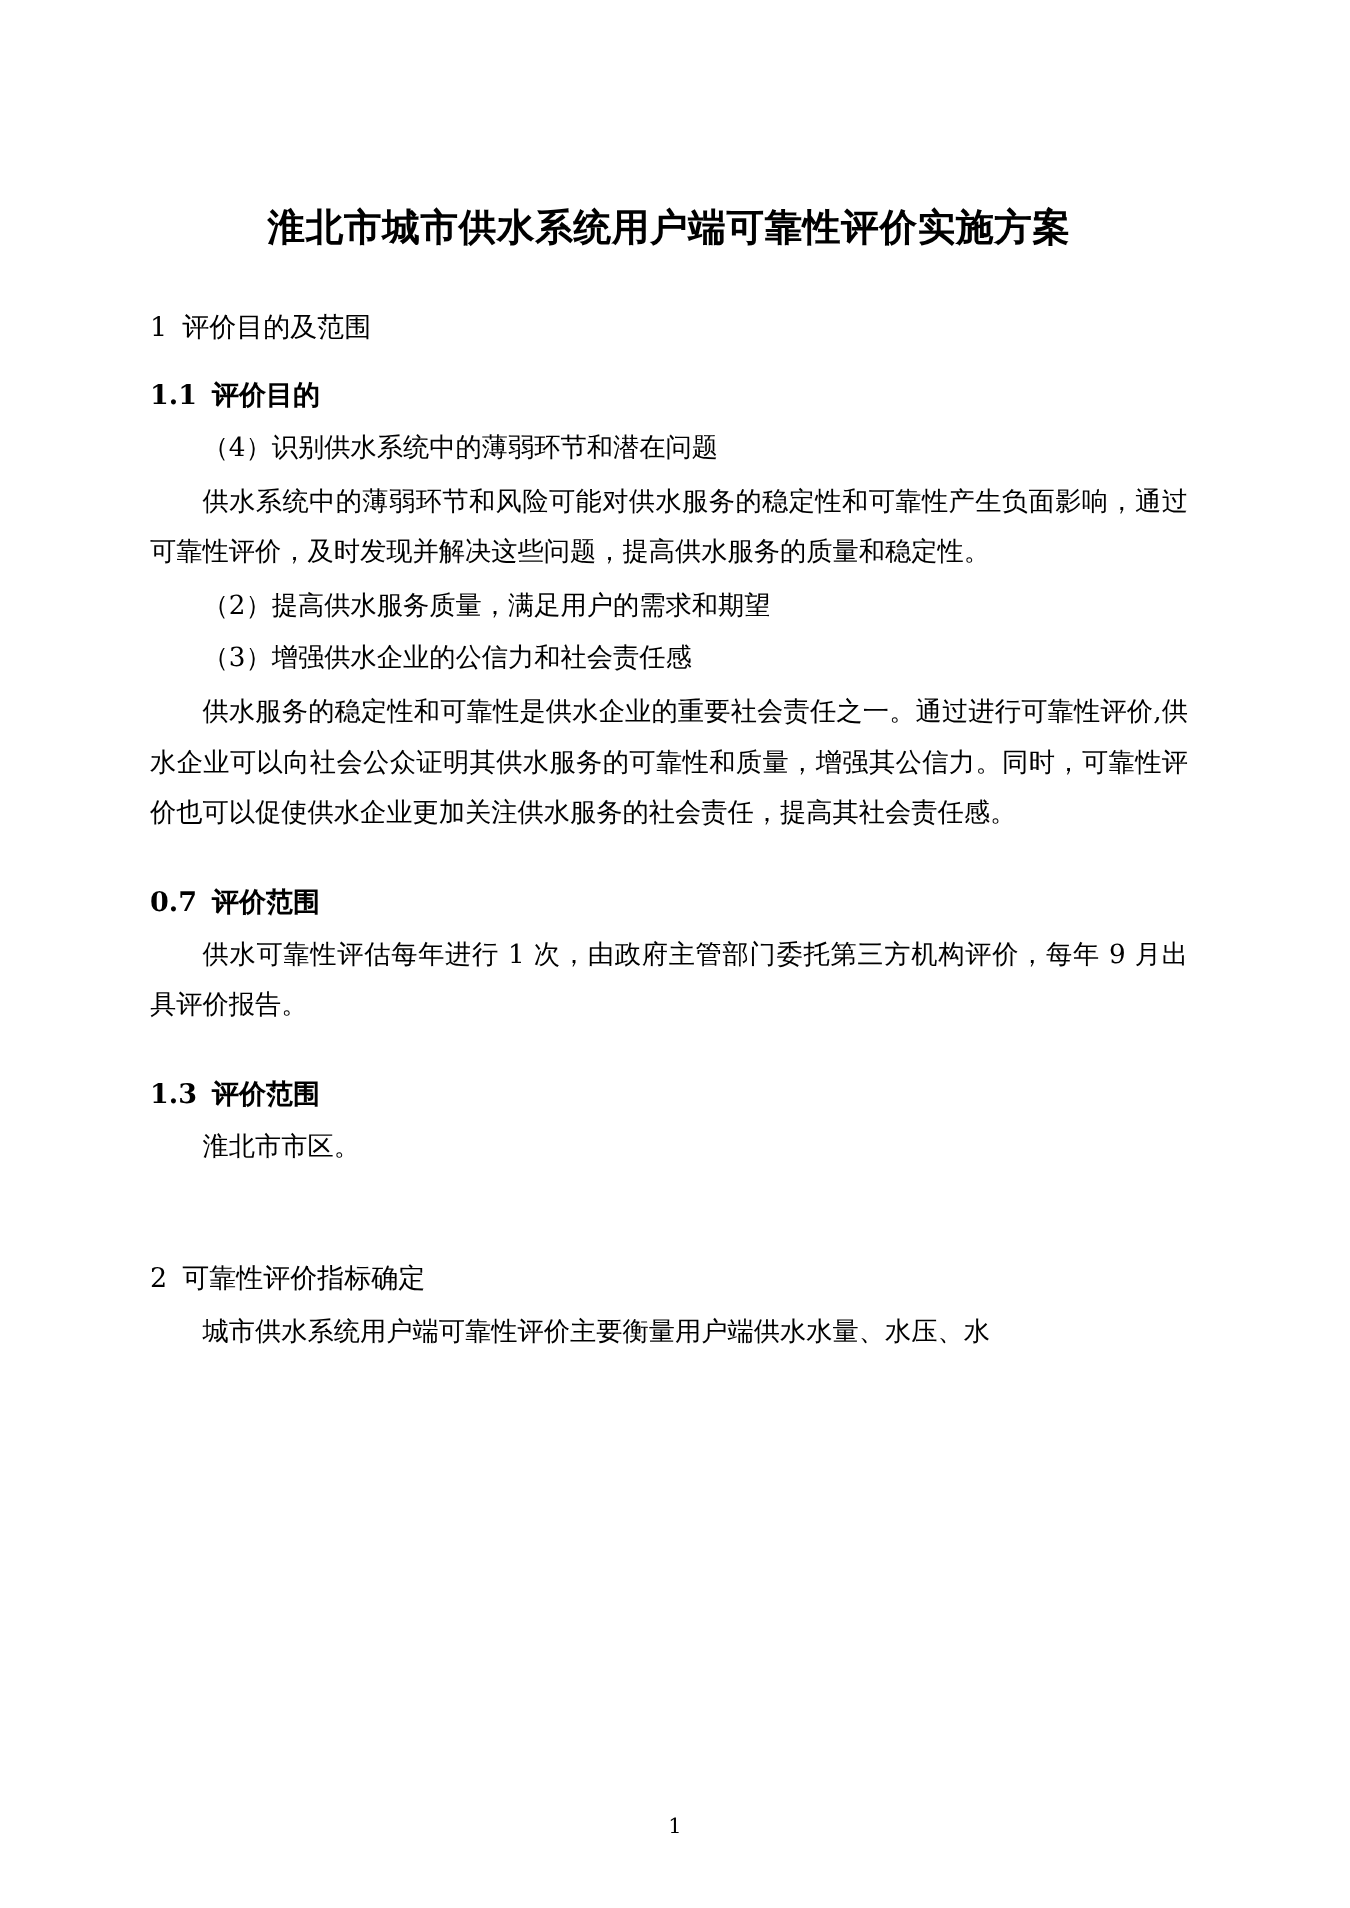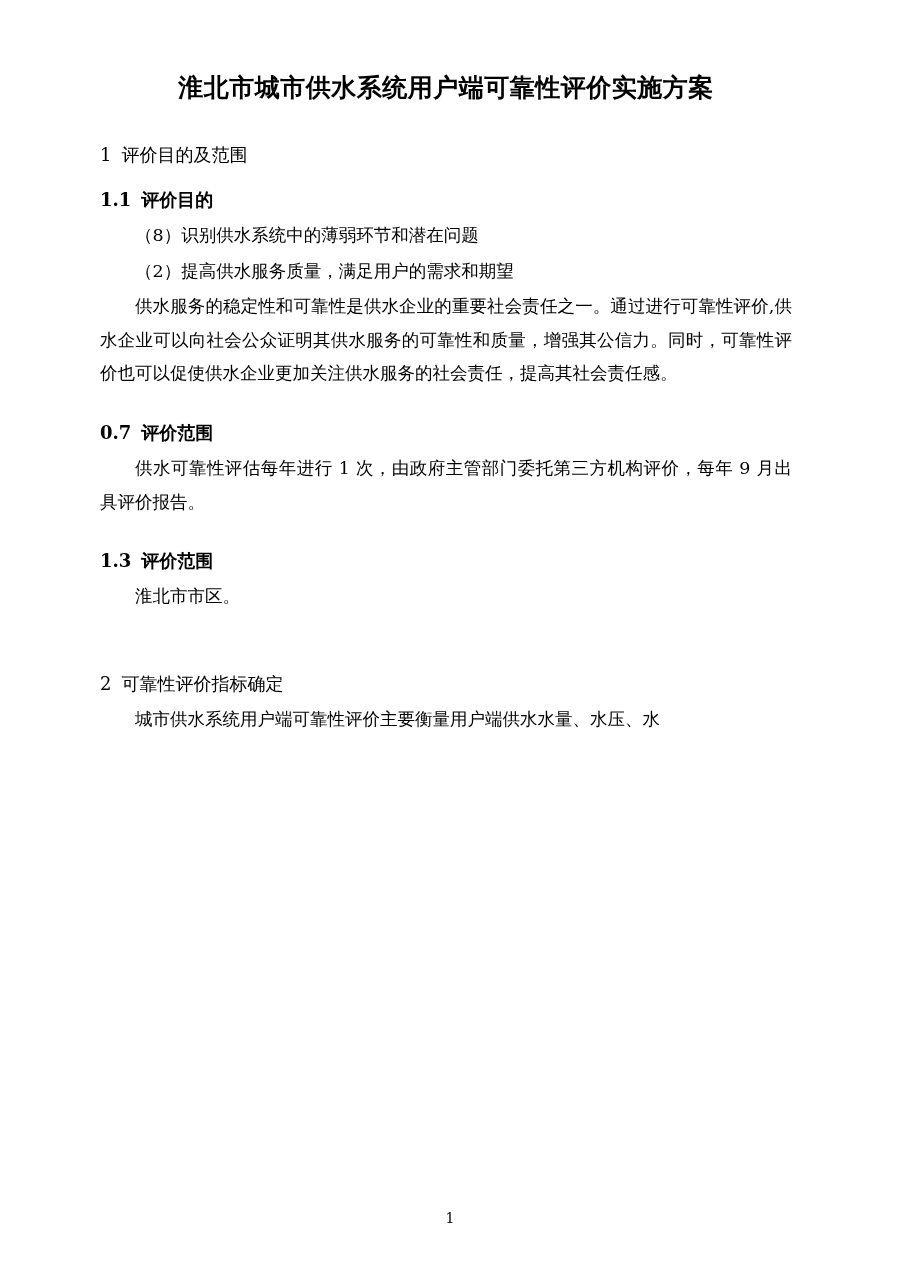--- a/index.html
+++ b/index.html
@@ -12,21 +12,21 @@
     height: 1272px;
     font-family: "DejaVu Serif", "Liberation Serif", serif;
     color: #000000;
     position: relative;
     overflow: hidden;
   }
   .page {
     width: 900px;
     height: 1272px;
     box-sizing: border-box;
-    padding: 56px 108px 40px 100px;
+    padding: 120px 108px 40px 100px;
     position: relative;
   }
   .doc-title {
     text-align: center;
     font-size: 25px;
     font-weight: bold;
     letter-spacing: 0.5px;
     margin: 14px 0 0 0;
     line-height: 1.4;
   }
@@ -79,22 +79,24 @@
   <h1 class="doc-title">淮北市城市供水系统用户端可靠性评价实施方案</h1>
 
   <div class="h1">
     <span class="num">1</span><span>评价目的及范围</span>
   </div>
 
   <div class="h2">
     <span class="num">1.1</span><span>评价目的</span>
   </div>
 
-  <p class="body">（8）识别供水系统中的薄弱环节和潜在问题</p>
+  <p class="body">（4）识别供水系统中的薄弱环节和潜在问题</p>
+  <p class="body tight">供水系统中的薄弱环节和风险可能对供水服务的稳定性和可靠性产生负面影响，通过可靠性评价，及时发现并解决这些问题，提高供水服务的质量和稳定性。</p>
   <p class="body tight">（2）提高供水服务质量，满足用户的需求和期望</p>
+  <p class="body tight">（3）增强供水企业的公信力和社会责任感</p>
   <p class="body tight">供水服务的稳定性和可靠性是供水企业的重要社会责任之一。通过进行可靠性评价,供水企业可以向社会公众证明其供水服务的可靠性和质量，增强其公信力。同时，可靠性评价也可以促使供水企业更加关注供水服务的社会责任，提高其社会责任感。</p>
 
   <div class="spacer-sm"></div>
 
   <div class="h2">
     <span class="num">0.7</span><span>评价范围</span>
   </div>
 
   <p class="body">供水可靠性评估每年进行 1 次，由政府主管部门委托第三方机构评价，每年 9 月出具评价报告。</p>
 

